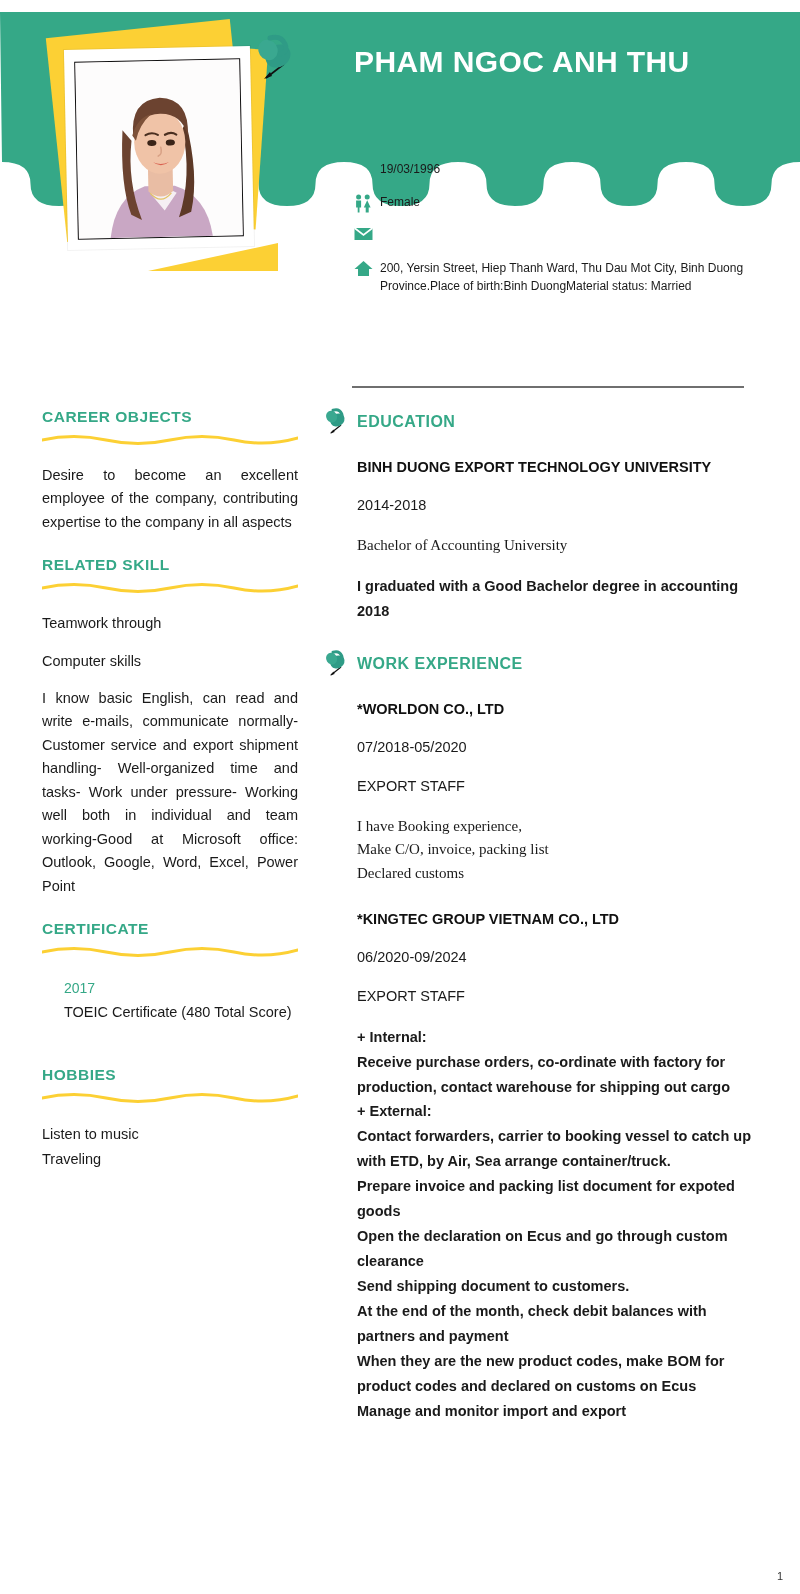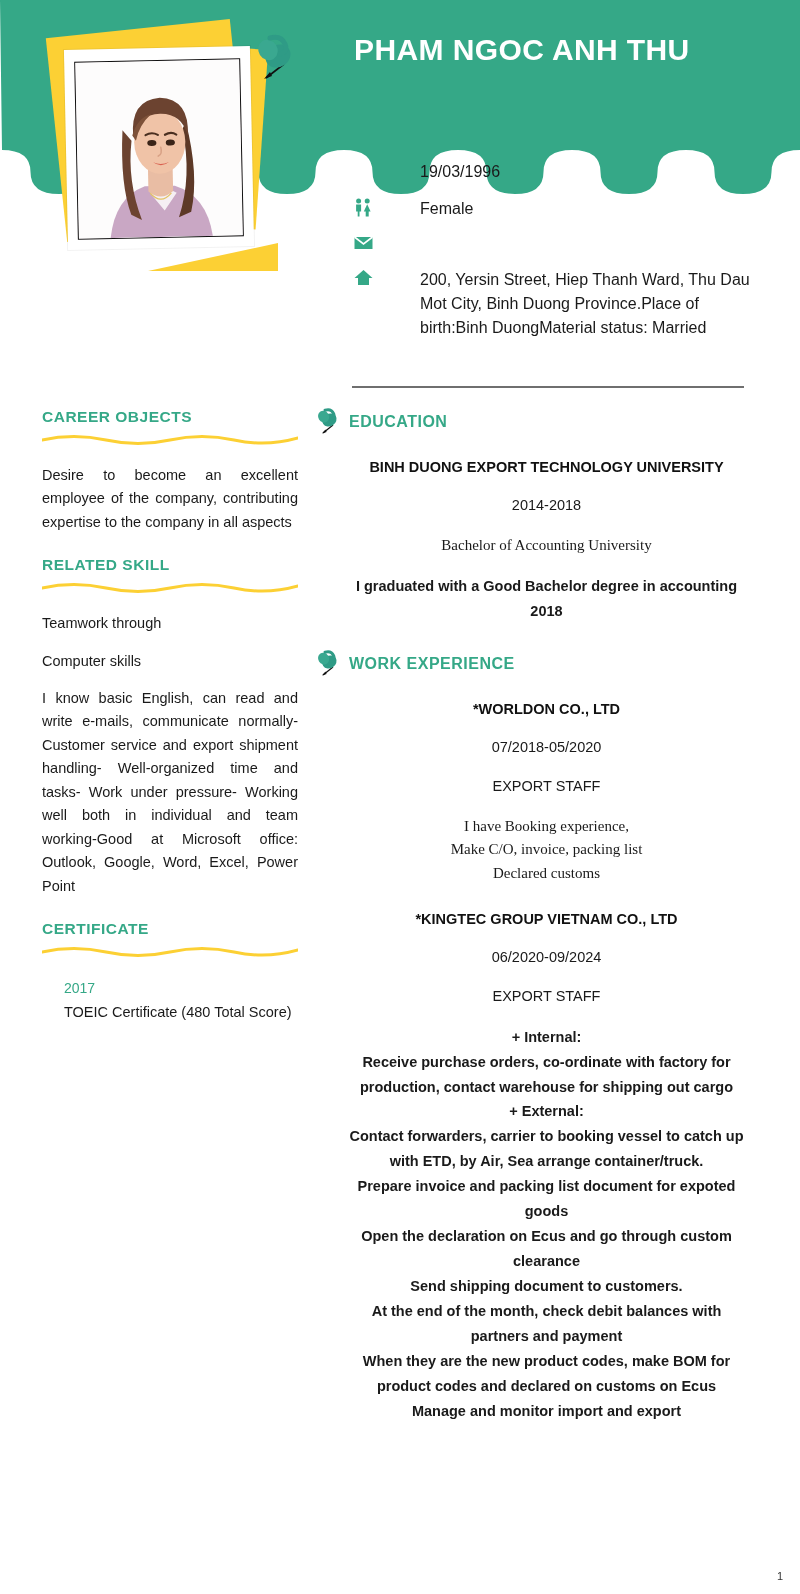--- a/index.html
+++ b/index.html
@@ -4,21 +4,21 @@
 <style>
   * { margin:0; padding:0; box-sizing:border-box; }
   html,body{ background:#ffffff; }
   body{
     width:800px; height:1594px; position:relative; overflow:hidden;
     font-family:"Liberation Sans", sans-serif;
     color:#1a1a1a;
   }
 
   
-  .header-wrap{ position:absolute; left:0; top:0; width:800px; height:196px; }
+  .header-wrap{ position:absolute; left:0; top:12px; width:800px; height:196px; }
   .header-green{ position:absolute; left:0; top:0; width:800px; height:196px; }
 
   .header-text{ position:absolute; left:354px; top:32px; width:430px; z-index:6; }
   .full-name{
     font-size:30px; font-weight:bold; color:#ffffff; letter-spacing:.4px;
     line-height:1.18;
   }
   .job-title{
     font-size:16px; color:#f2f7f5; margin-top:10px; letter-spacing:.45px;
   }
@@ -47,27 +47,27 @@
   .photo-inner{
     width:100%; height:100%; border:1px solid #111; position:relative; overflow:hidden;
     background:#f3eef0;
   }
   .pin-photo{ position:absolute; left:212px; top:16px; width:46px; height:48px; z-index:7; }
 
   
   .contact{ position:absolute; left:354px; top:160px; width:400px; z-index:4; }
   .c-row{ display:flex; align-items:flex-start; margin-bottom:13px; }
   .c-ico{ width:26px; min-width:26px; height:20px; display:flex; align-items:flex-start; justify-content:flex-start; padding-top:1px; }
-  .c-txt{ font-size:16px; line-height:1.52; color:#1a1a1a;margin-left:40px; }
+  .c-txt{ font-size:12px; line-height:1.52; color:#1a1a1a; }
   .c-row.dob .c-ico{ visibility:hidden; }
   .divider-line{ position:absolute; left:352px; top:386px; width:392px; height:2px; background:#6f6f6f; z-index:4; }
 
   
   .left-col{ position:absolute; left:42px; top:408px; width:256px; }
-  .right-col{ position:absolute; left:314px; top:408px; width:430px;text-align:center; }
+  .right-col{ position:absolute; left:322px; top:408px; width:430px; }
 
   .sec-head{
     font-size:15.5px; font-weight:bold; color:#35a887; letter-spacing:.5px;
   }
   .wave-div{ margin-top:6px; margin-bottom:14px; height:14px; width:100%; }
   .sec-block{ margin-bottom:22px; }
 
   .body-just{
     font-size:14.5px; line-height:1.62; text-align:justify; color:#1a1a1a;
   }
@@ -240,20 +240,28 @@
       <path d="M0,8 q32,-7 64,0 t64,0 t64,0 t64,-2" stroke="#FCD034" stroke-width="3" fill="none" stroke-linecap="round"></path>
     </svg>
     <div class="cert-list">
       <div>
         <div class="cert-year">2017</div>
         <div class="cert-name">TOEIC Certificate (480 Total Score)</div>
       </div>
     </div>
   </div>
 
+  <div class="sec-block" style="margin-top:42px">
+    <div class="sec-head">HOBBIES</div>
+    <svg class="wave-div" viewBox="0 0 256 14" preserveAspectRatio="none">
+      <path d="M0,8 q32,-7 64,0 t64,0 t64,0 t64,-2" stroke="#FCD034" stroke-width="3" fill="none" stroke-linecap="round"></path>
+    </svg>
+    <div class="hobby">Listen to music</div>
+    <div class="hobby">Traveling</div>
+  </div>
 </div>
 
 <div class="right-col">
 
   <div class="block-gap">
     <div class="r-head-row">
       <svg class="pin-sm" viewBox="0 0 26 27">
         <path d="M19,17 L9,25" stroke="#111" stroke-width="1.2" fill="none"></path>
         <path d="M11.5,21.5 l-3.5,4 l4.6,-1.6 Z" fill="#111"></path>
         <ellipse cx="15.5" cy="12" rx="7.4" ry="6.2" transform="rotate(-32 15.5 12)" fill="#2f9b86"></ellipse>

